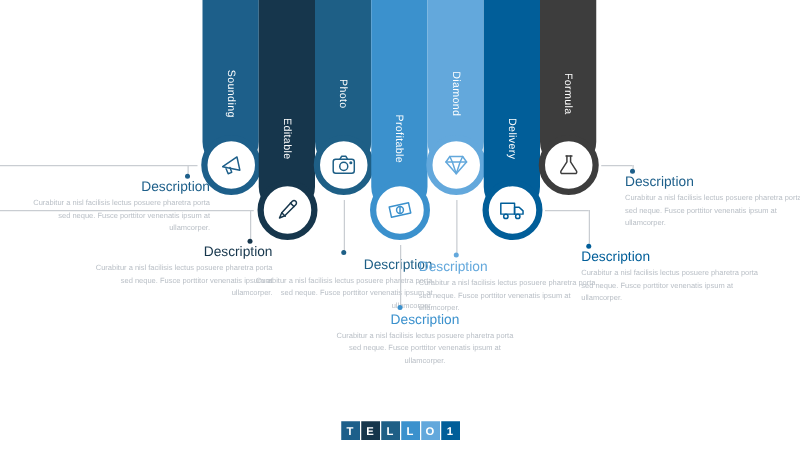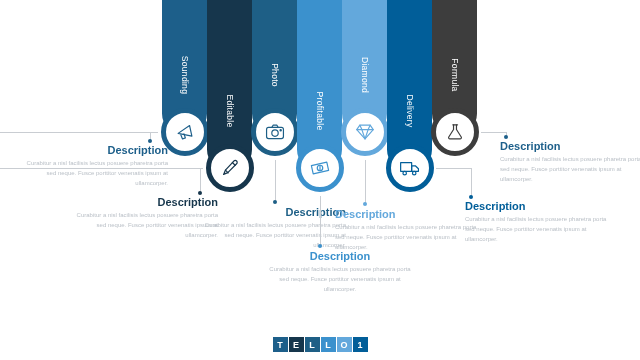--- a/index.html
+++ b/index.html
@@ -68,21 +68,21 @@
   }
 
   
   .desc {
     position: absolute;
     width: 150px;
   }
   .desc h3 {
     margin: 0 0 3px 0;
     font-size: 11px;
-    font-weight: bold;
+    font-weight: normal;
     font-family: "Liberation Sans", sans-serif;
   }
   .desc p {
     margin: 0;
     font-size: 6px;
     line-height: 1.65;
     color: #b9bfc6;
     font-family: "Liberation Sans", sans-serif;
   }
   .desc.right { text-align: right; }

